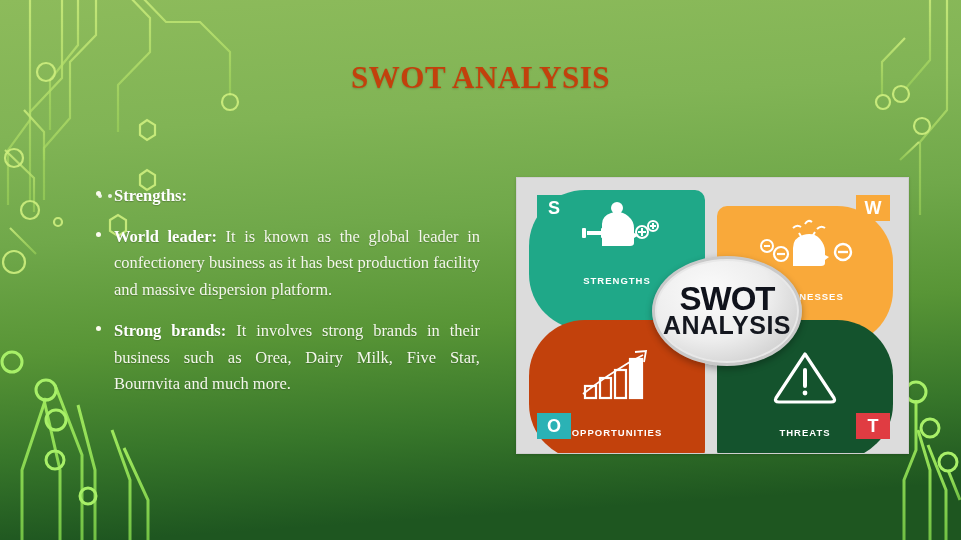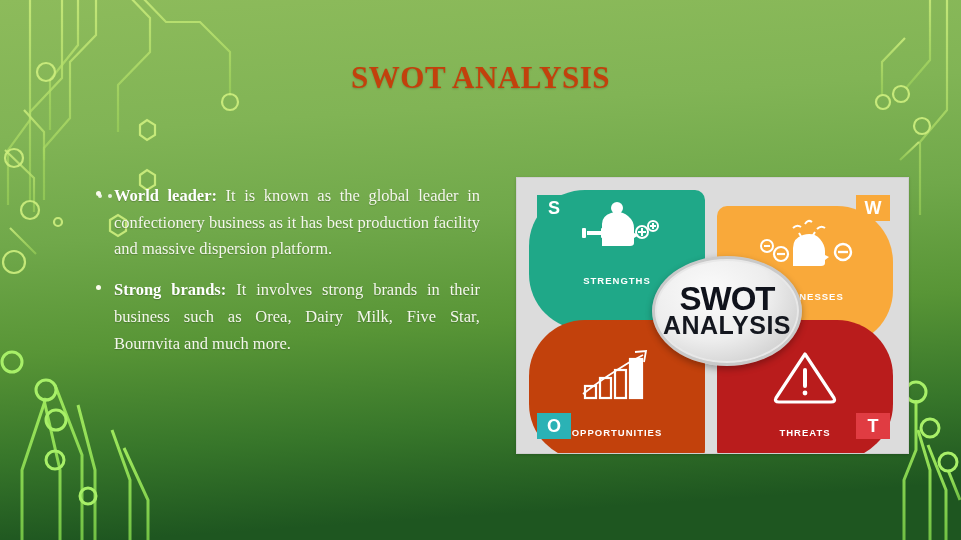--- a/index.html
+++ b/index.html
@@ -90,21 +90,21 @@
     position: absolute;
     width: 176px; height: 140px;
     box-sizing: border-box;
   }
   .q-s  { left: 12px;  top: 12px;  background: #1fa888;
           border-radius: 56px 10px 10px 56px; }
   .q-w  { left: 200px; top: 28px;  background: #f9a93a;
           border-radius: 10px 56px 56px 10px; }
   .q-o  { left: 12px;  top: 142px; background: #c2410c;
           border-radius: 56px 10px 10px 56px; }
-  .q-t  { left: 200px; top: 142px; background: #b91c1c;
+  .q-t  { left: 200px; top: 142px; background: #14532d;
           border-radius: 10px 56px 56px 10px; }
 
   .corner {
     position: absolute;
     width: 34px; height: 26px;
     display:flex; align-items:center; justify-content:center;
     color:#ffffff; font-family:"Liberation Sans", sans-serif;
     font-weight: bold; font-size: 18px;
   }
   .c-s { left: 20px;  top: 17px;  background:#1fa888; }
@@ -272,20 +272,24 @@
     <g fill="#ffffff" opacity="0.85">
       <circle cx="100" cy="196" r="2"></circle>
       <circle cx="110" cy="196" r="2"></circle>
     </g>
   </svg>
 
   <div id="title">SWOT ANALYSIS</div>
 
   <div id="bullets">
 
+    <div class="bullet">
+      <span class="dot"></span>
+      <b>Strengths:</b><span></span>
+    </div>
 
     <div class="bullet">
       <span class="dot"></span>
       <b>World leader:</b><span> It is known as the global leader in confectionery business as it has best production facility and massive dispersion platform.</span>
     </div>
 
     <div class="bullet">
       <span class="dot"></span>
       <b>Strong brands:</b><span> It involves strong brands in their business such as Orea, Dairy Milk, Five Star, Bournvita and much more.</span>
     </div>

